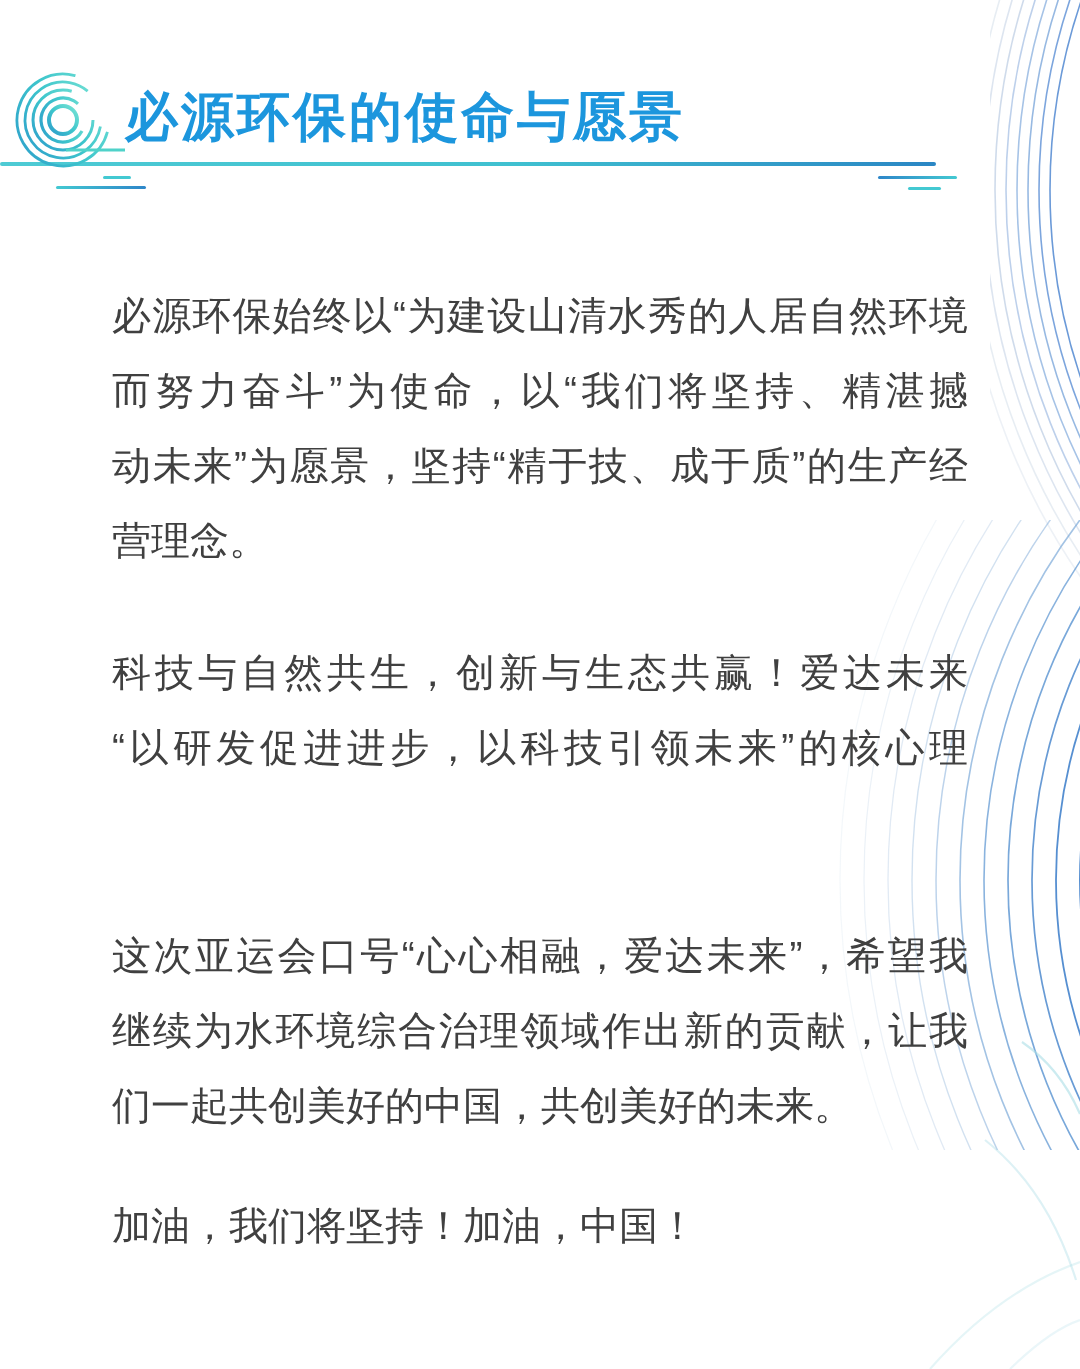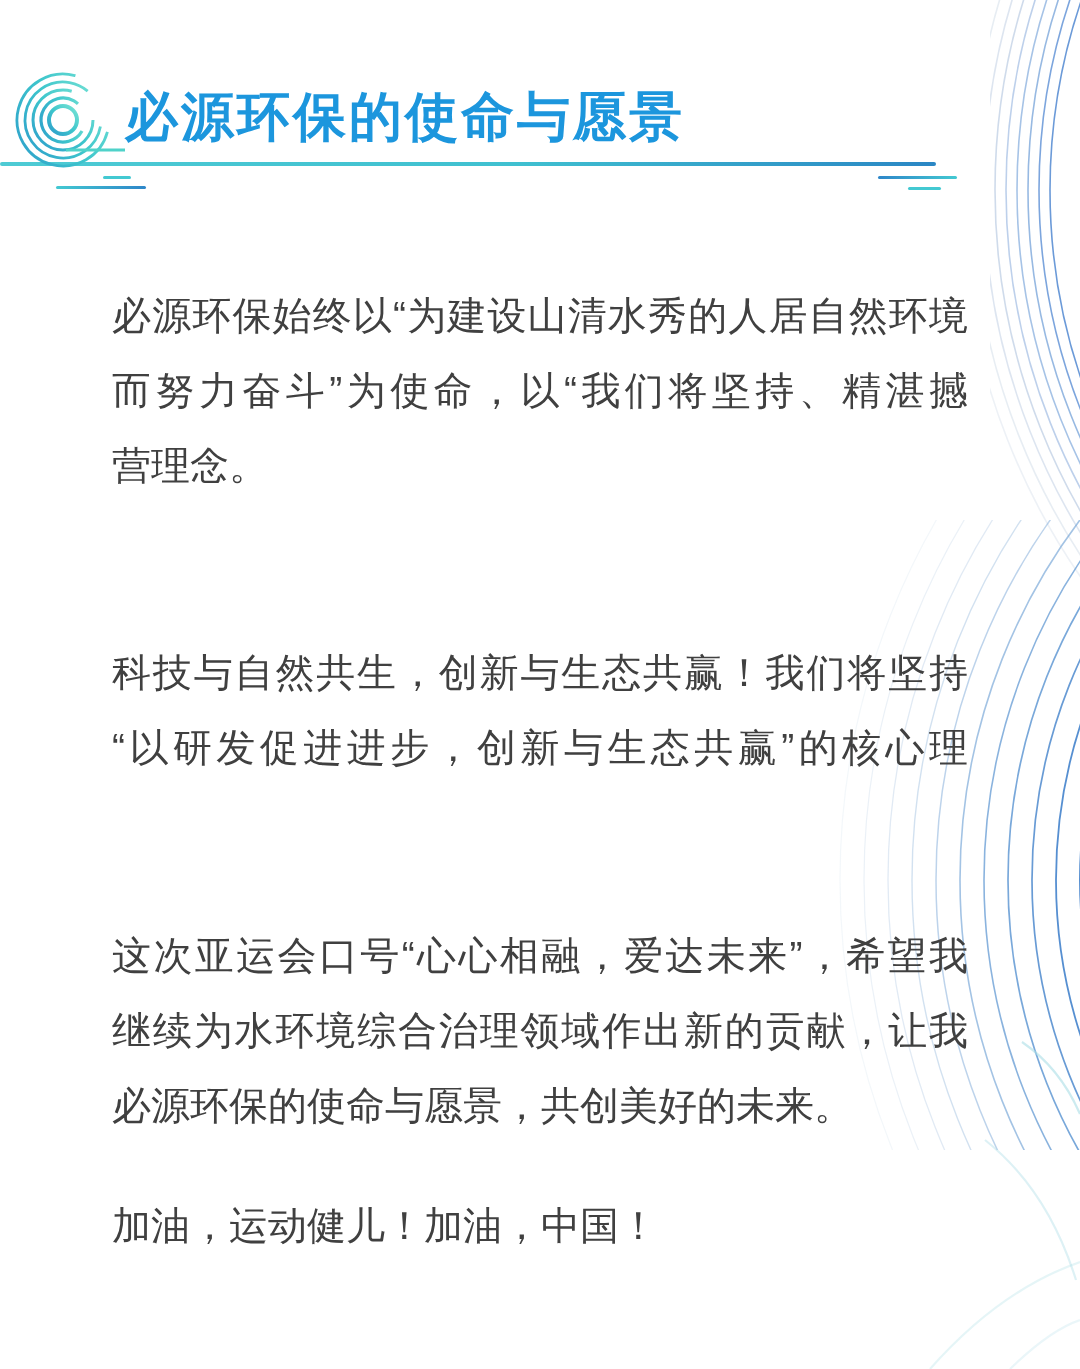--- a/index.html
+++ b/index.html
@@ -118,32 +118,33 @@
     <div class="dash dash-l2"></div>
     <div class="dash dash-r1"></div>
     <div class="dash dash-r2"></div>
   </div>
 
   <div class="article">
 
     <div class="para p1">
       <div class="line">必源环保始终以“为建设山清水秀的人居自然环境</div>
       <div class="line">而努力奋斗”为使命，以“我们将坚持、精湛撼</div>
+      <div class="line">动未来”为愿景，坚持“精于技、成于质”的生产经</div>
       <div class="line-last">营理念。</div>
     </div>
 
     <div class="para p2">
-      <div class="line">科技与自然共生，创新与生态共赢！我们将坚持</div>
-      <div class="line">“以研发促进进步，创新与生态共赢”的核心理</div>
+      <div class="line">科技与自然共生，创新与生态共赢！爱达未来</div>
+      <div class="line">“以研发促进进步，以科技引领未来”的核心理</div>
     </div>
 
     <div class="para p3">
       <div class="line">这次亚运会口号“心心相融，爱达未来”，希望我</div>
       <div class="line">继续为水环境综合治理领域作出新的贡献，让我</div>
-      <div class="line-last">必源环保的使命与愿景，共创美好的未来。</div>
+      <div class="line-last">们一起共创美好的中国，共创美好的未来。</div>
     </div>
 
     <div class="para p4">
-      <div class="line-last">加油，运动健儿！加油，中国！</div>
+      <div class="line-last">加油，我们将坚持！加油，中国！</div>
     </div>
 
   </div>
 </div>
 
 </body></html>

